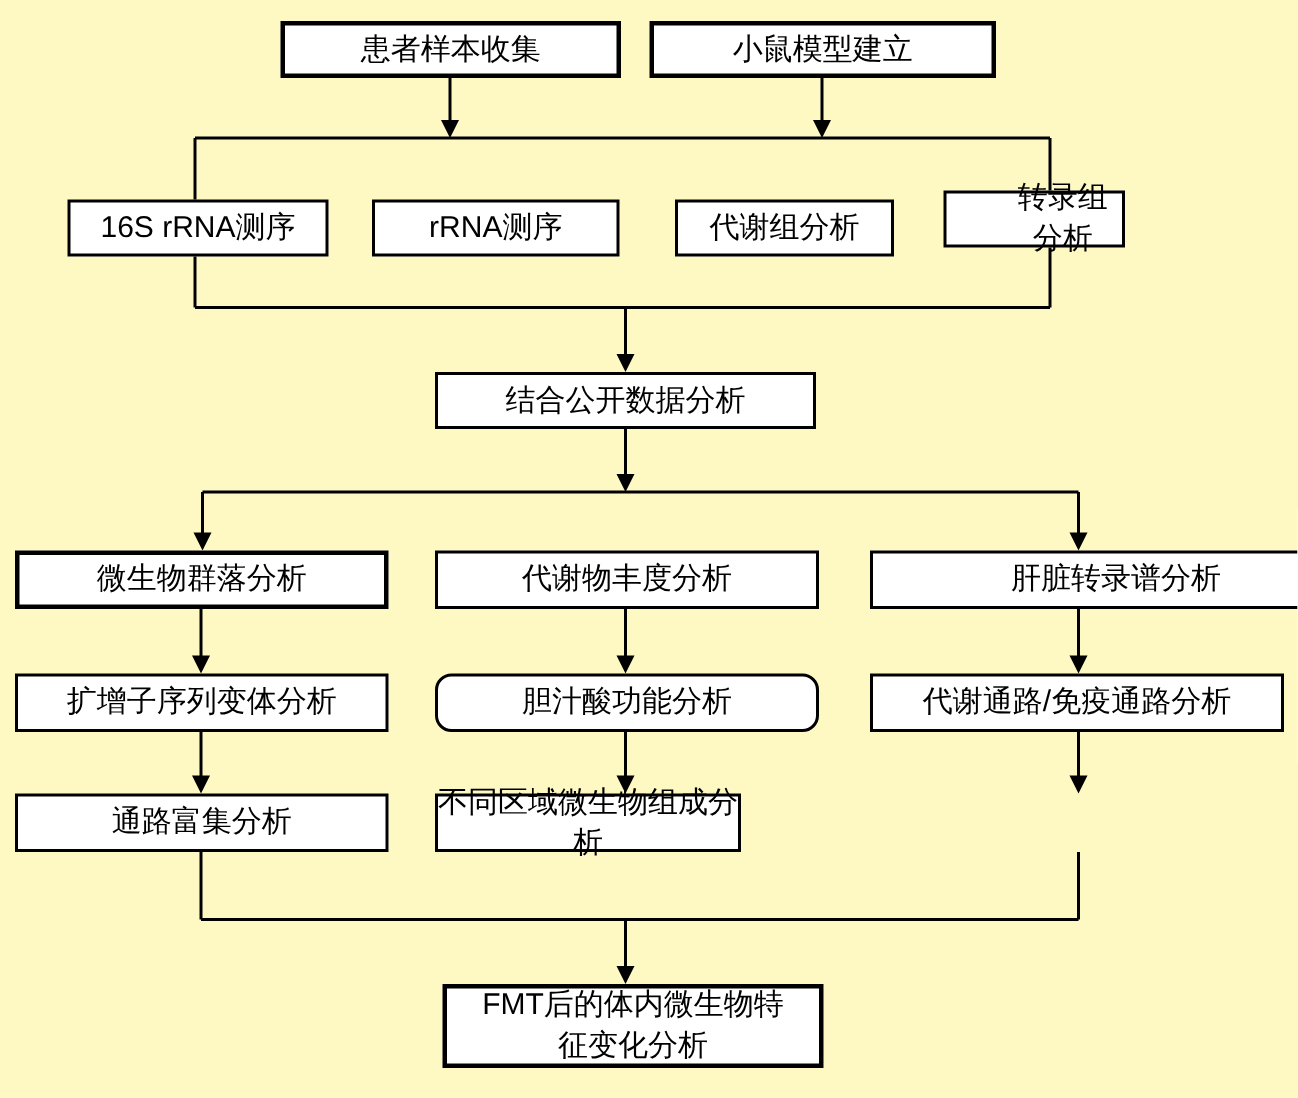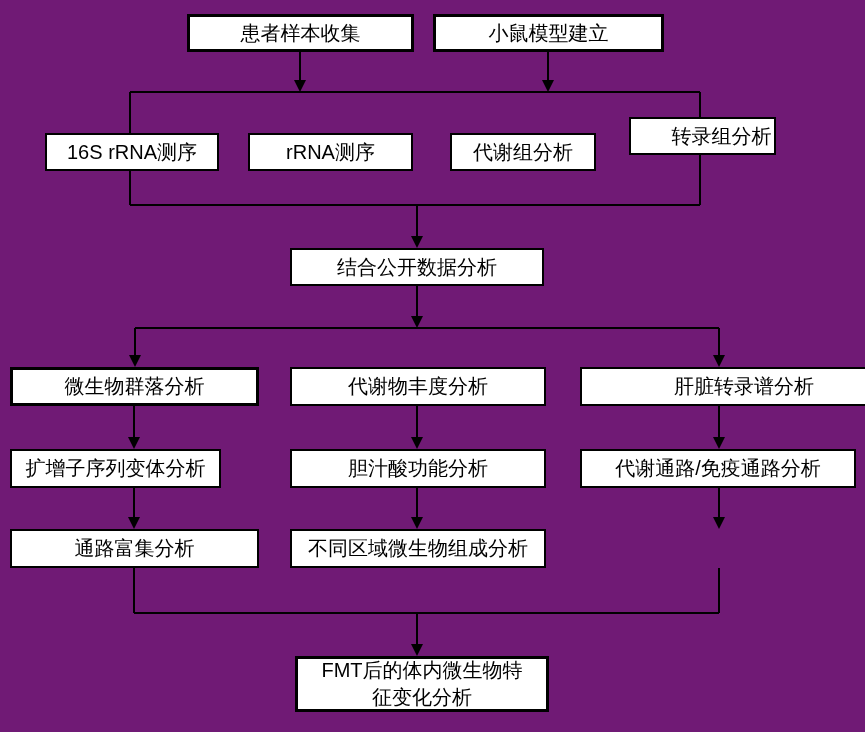--- a/index.html
+++ b/index.html
@@ -4,21 +4,21 @@
 <style>
   html, body {
     margin: 0;
     padding: 0;
     background: #ffffff;
   }
   .canvas {
     position: relative;
     width: 865px;
     height: 732px;
-    background: #701a75;
+    background: #fef9c3;
     font-family: "Liberation Sans", "DejaVu Sans", sans-serif;
     color: #000000;
     overflow: hidden;
   }
   .connectors {
     position: absolute;
     left: 0;
     top: 0;
     z-index: 1;
   }
@@ -96,31 +96,31 @@
       <path d="M411 644 L423 644 L417 656 Z"></path>
     </g>
   </svg>
 
   <div class="node thick" style="left:187px; top:14px; width:227px; height:38px;">患者样本收集</div>
   <div class="node thick" style="left:433px; top:14px; width:231px; height:38px;">小鼠模型建立</div>
 
   <div class="node" style="left:45px; top:133px; width:174px; height:38px;">16S rRNA测序</div>
   <div class="node" style="left:248px; top:133px; width:165px; height:38px;">rRNA测序</div>
   <div class="node" style="left:450px; top:133px; width:146px; height:38px;">代谢组分析</div>
-  <div class="node" style="left:629px; top:117px; width:147px; height:38px;padding-left:38px;">转录组分析</div>
+  <div class="node" style="left:629px; top:127px; width:121px; height:38px;padding-left:38px;">转录组分析</div>
 
   <div class="node" style="left:290px; top:248px; width:254px; height:38px;">结合公开数据分析</div>
 
   <div class="node thick" style="left:10px; top:367px; width:249px; height:39px;">微生物群落分析</div>
   <div class="node" style="left:290px; top:367px; width:256px; height:39px;">代谢物丰度分析</div>
   <div class="node" style="left:580px; top:367px; width:328px; height:39px;">肝脏转录谱分析</div>
 
-  <div class="node" style="left:10px; top:449px; width:211px; height:39px;">扩增子序列变体分析</div>
-  <div class="node" style="left:290px; top:449px; width:256px; height:39px;">胆汁酸功能分析</div>
+  <div class="node" style="left:10px; top:449px; width:249px; height:39px;">扩增子序列变体分析</div>
+  <div class="node" style="left:290px; top:449px; width:256px; height:39px;border-radius:11px;">胆汁酸功能分析</div>
   <div class="node" style="left:580px; top:449px; width:276px; height:39px;">代谢通路/免疫通路分析</div>
 
   <div class="node" style="left:10px; top:529px; width:249px; height:39px;">通路富集分析</div>
-  <div class="node" style="left:290px; top:529px; width:256px; height:39px;">不同区域微生物组成分析</div>
+  <div class="node" style="left:290px; top:529px; width:204px; height:39px;">不同区域微生物组成分析</div>
 
   <div class="node thick" style="left:295px; top:656px; width:254px; height:56px;">FMT后的体内微生物特
 征变化分析</div>
 
 </div>
 
 </body></html>

